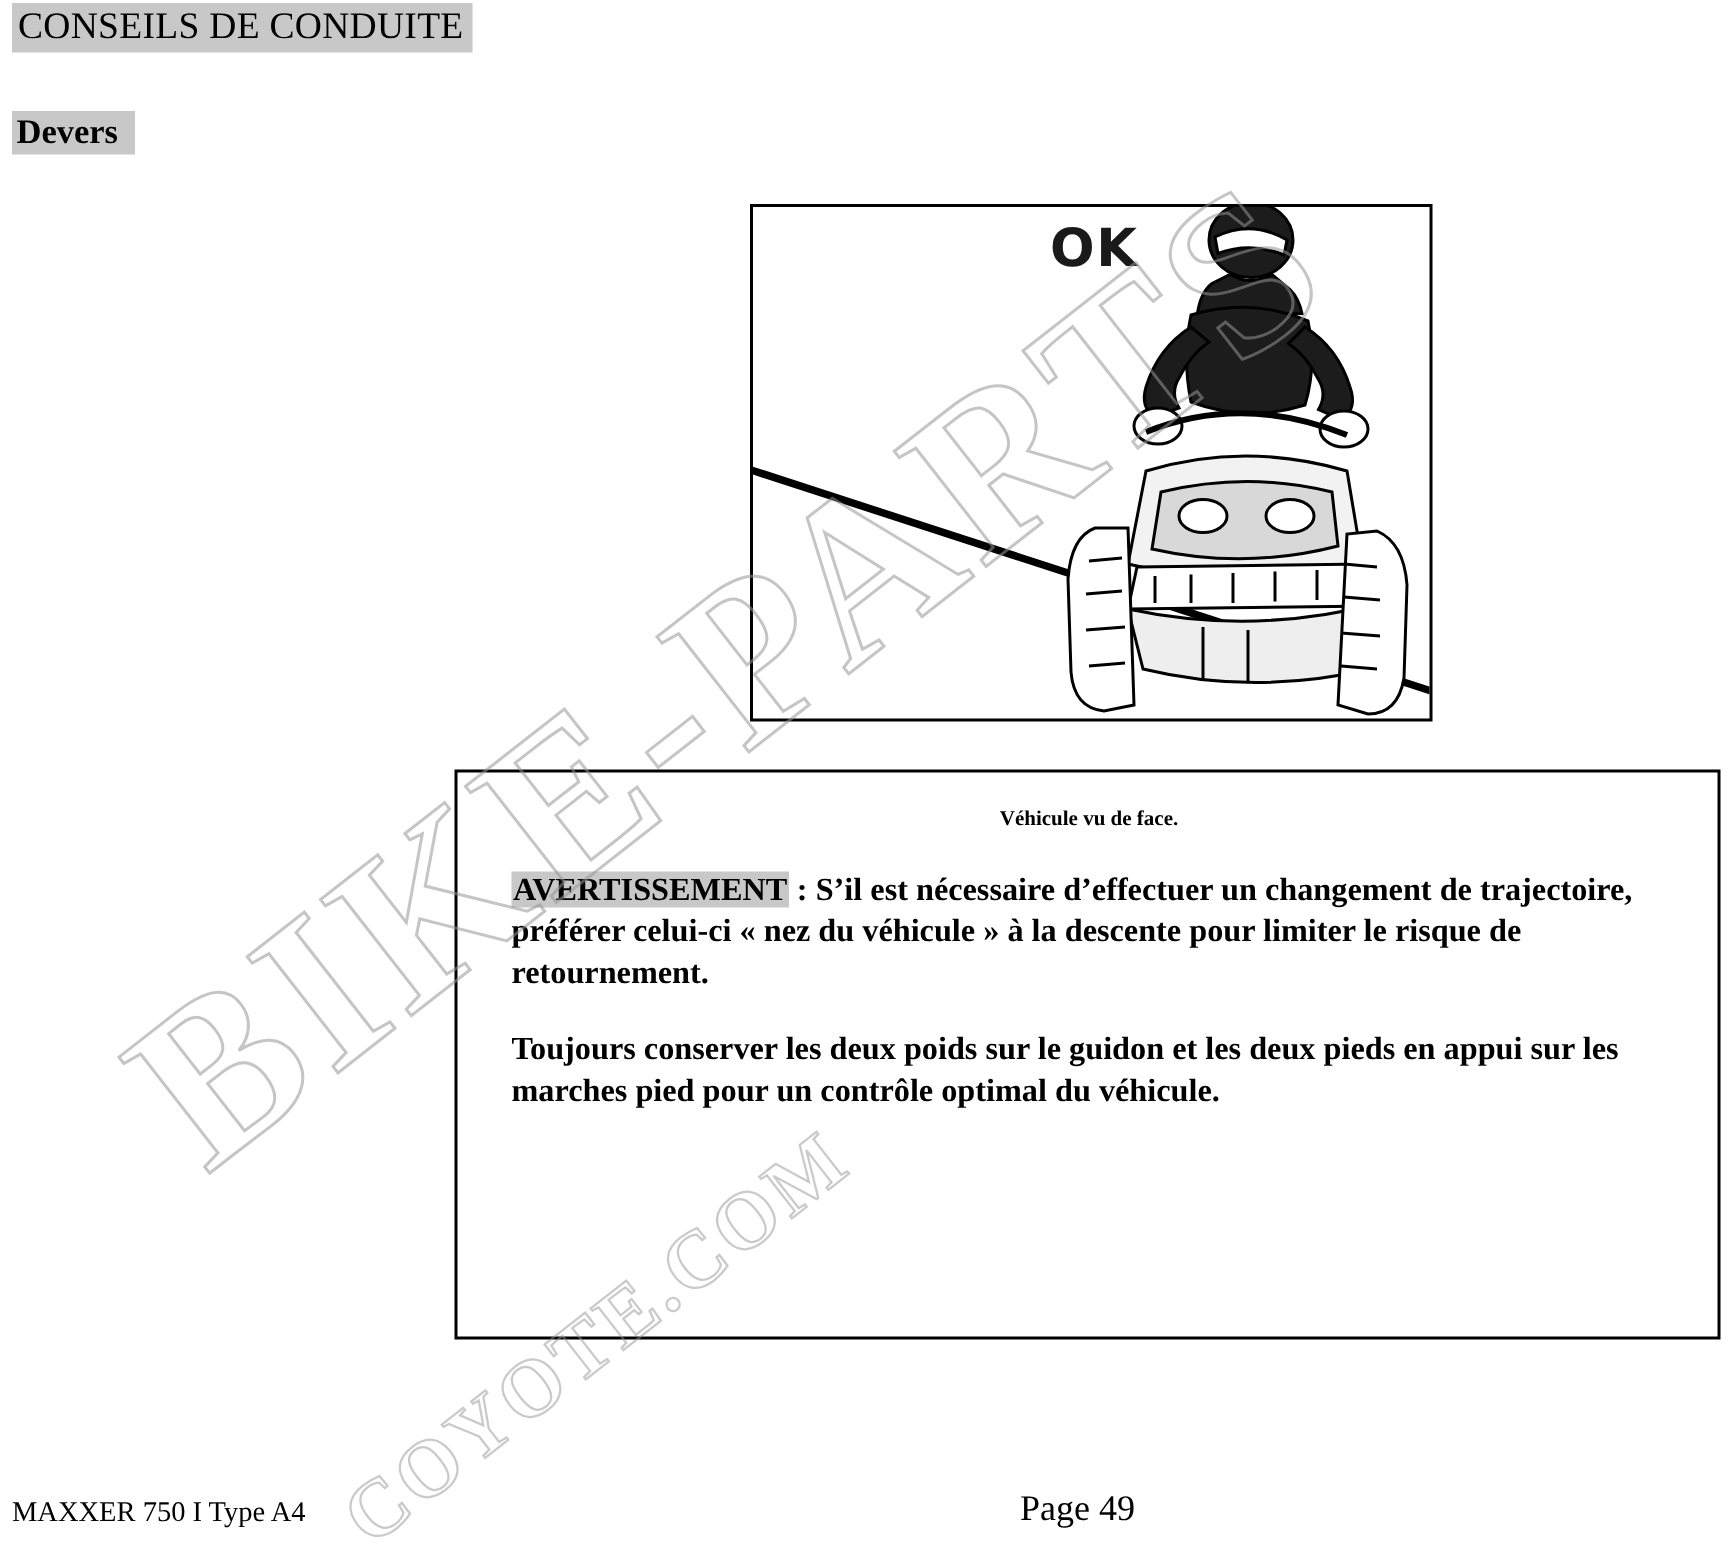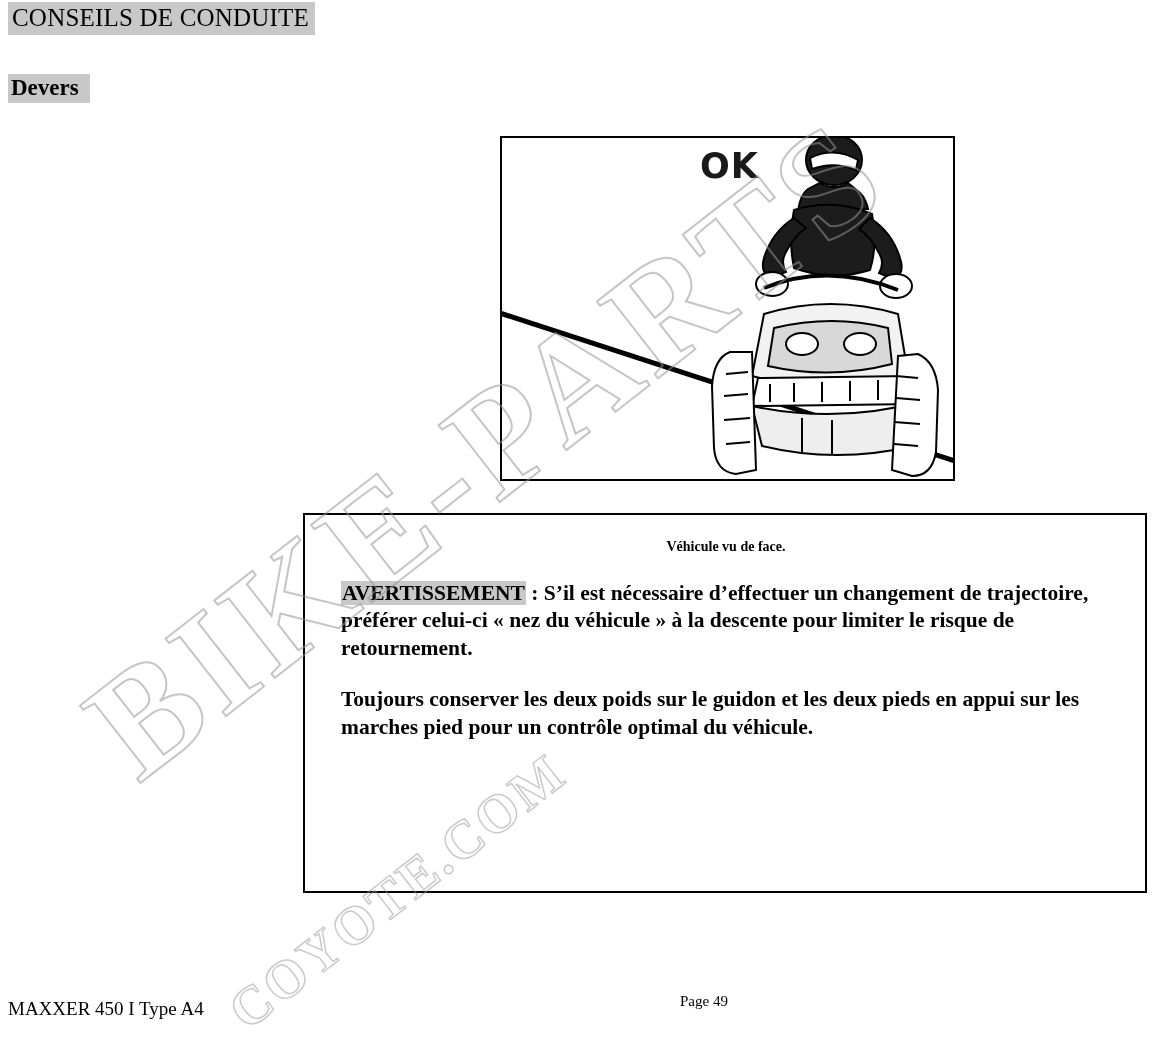--- a/index.html
+++ b/index.html
@@ -114,22 +114,22 @@
   
   .footer-left {
     position: absolute;
     left: 8px;
     bottom: 18px;
     font-size: 19px;
   }
   .footer-page {
     position: absolute;
     left: 680px;
-    bottom: 28px;
-    font-size: 15px;
+    bottom: 18px;
+    font-size: 24px;
   }
 
   
   .watermark {
     position: absolute;
     left: 130px;
     top: 40px;
     width: 900px;
     height: 930px;
     pointer-events: none;
@@ -217,14 +217,14 @@
     <span class="warn-word">AVERTISSEMENT</span><span> : S’il est nécessaire d’effectuer un changement de trajectoire, préférer celui-ci « nez du véhicule » à la descente pour limiter le risque de retournement.</span>
   </div>
   <div class="tb-para">Toujours conserver les deux poids sur le guidon et les deux pieds en appui sur les marches pied pour un contrôle optimal du véhicule.</div>
 </div>
 
 <div class="watermark">
   <div class="wm-text wm-main">BIKE-PARTS</div>
   <div class="wm-text wm-sub">COYOTE.COM</div>
 </div>
 
-<div class="footer-left">MAXXER 450 I Type A4</div>
+<div class="footer-left">MAXXER 750 I Type A4</div>
 <div class="footer-page">Page 49</div>
 
 </body></html>

